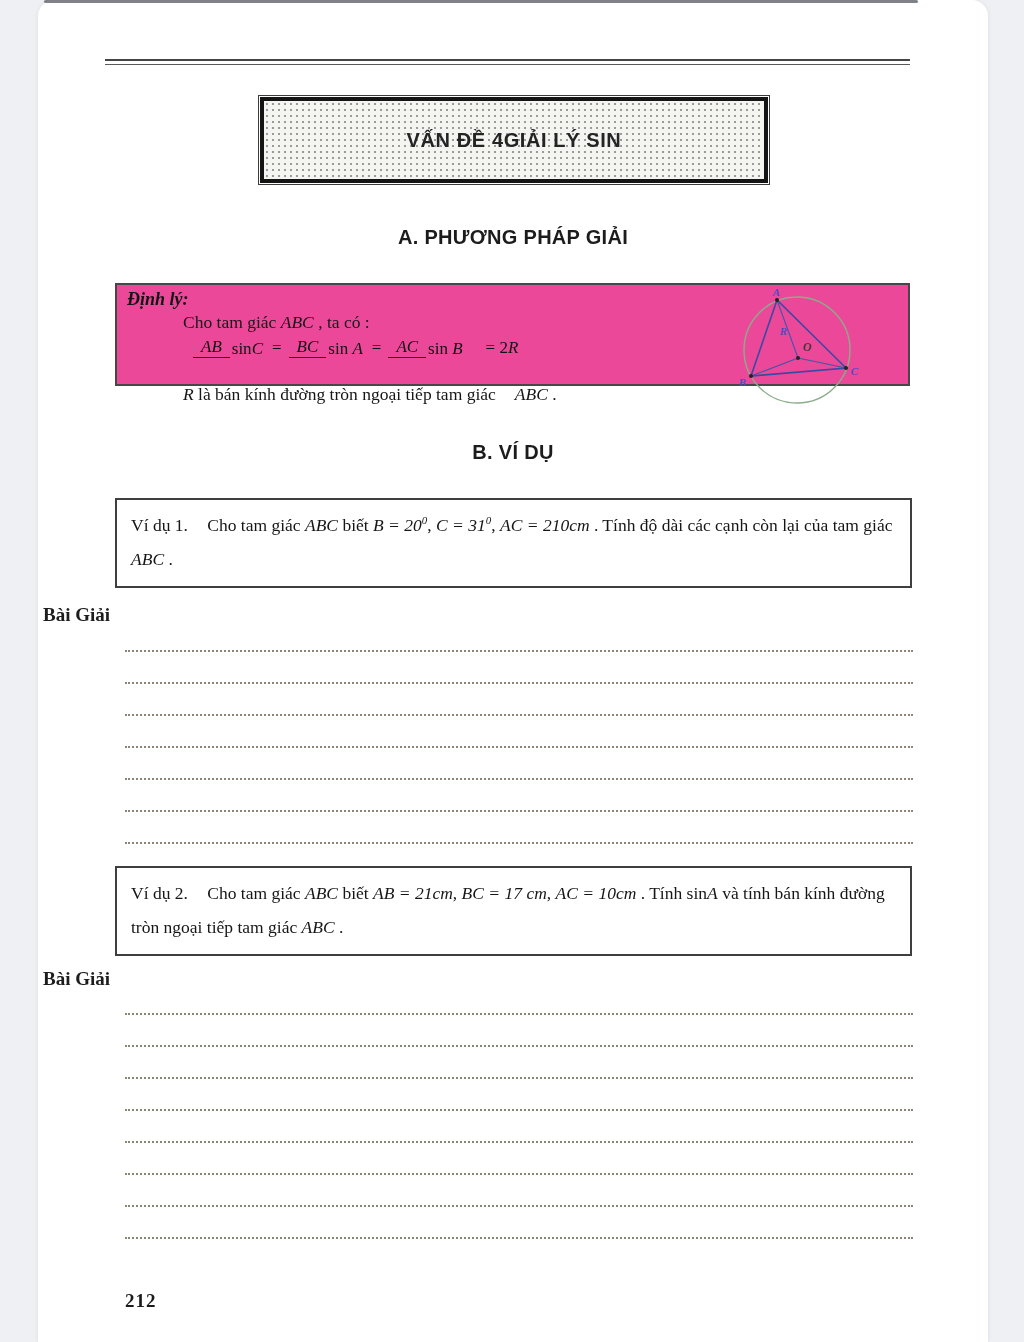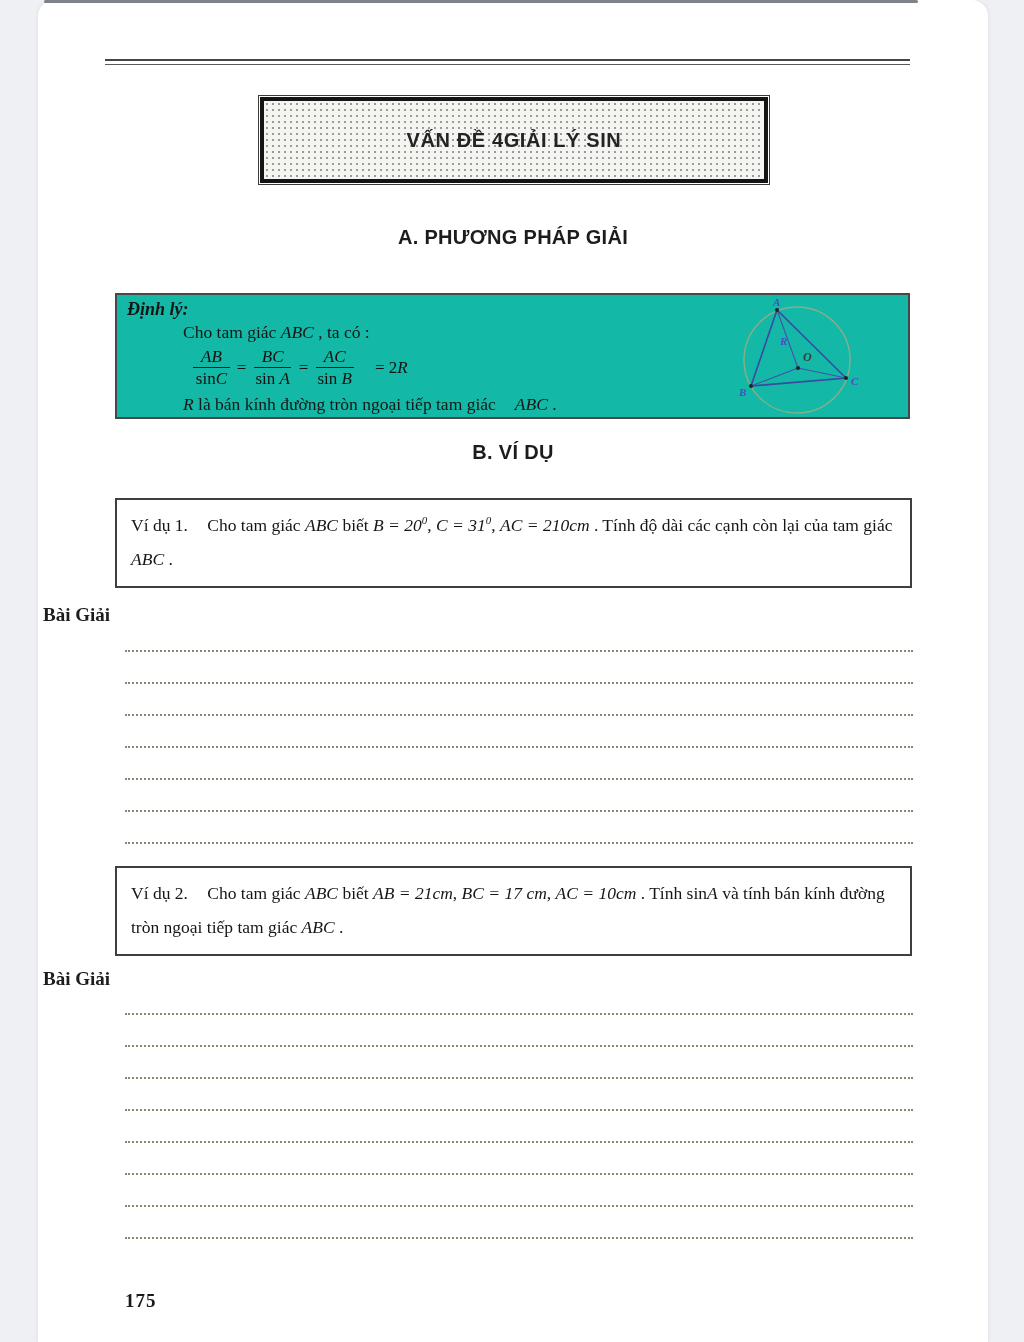--- a/index.html
+++ b/index.html
@@ -55,38 +55,38 @@
   .section-heading{
     position:absolute;left:0;width:100%;text-align:center;
     font:bold 20px "Liberation Sans", sans-serif;
     color:#1c1c1c;letter-spacing:.3px;
   }
   .h-a{top:226px;}
   .h-b{top:441px;}
 
   
   .theorem-box{
-    position:absolute;top:293px;left:77px;width:795px;height:126px;
-    border:2px solid #474747;box-sizing:border-box;background:#14b8a6;
+    position:absolute;top:283px;left:77px;width:795px;height:103px;
+    border:2px solid #474747;box-sizing:border-box;background:#ec4899;
   }
   .theorem-label{
     position:absolute;top:4px;left:10px;
     font:bold italic 18px "Liberation Serif", serif;color:#141414;
   }
   .theorem-intro{
     position:absolute;top:27px;left:66px;
     font:17.5px "Liberation Serif", serif;color:#161616;
   }
   .theorem-formula{
     position:absolute;top:52px;left:64px;
     display:flex;align-items:center;
     font:17px "Liberation Serif", serif;color:#111;
   }
   .bullet-glyph{font-size:11px;color:#111;margin-right:12px;}
-  .frac{display:inline-flex;flex-direction:column;align-items:center;line-height:1.12;}
+  .frac{display:inline-flex;flex-direction:row;align-items:center;line-height:1.12;}
   .frac .num{font-style:italic;padding:0 8px 1px;border-bottom:1.4px solid #1a1a1a;}
   .frac .den{padding:1px 2px 0;}
   .frac .den .var{font-style:italic;}
   .eq{margin:0 7px;}
   .rhs{margin-left:21px;}
   .rhs .var{font-style:italic;}
   .theorem-note{
     position:absolute;top:99px;left:66px;
     font:17.5px "Liberation Serif", serif;color:#161616;
   }
@@ -212,14 +212,14 @@
       <div class="dotline"></div>
       <div class="dotline"></div>
       <div class="dotline"></div>
       <div class="dotline"></div>
       <div class="dotline"></div>
       <div class="dotline"></div>
       <div class="dotline"></div>
       <div class="dotline"></div>
     </div>
 
-  <div class="page-number">175</div>
+  <div class="page-number">212</div>
 </div>
 
 </body></html>

